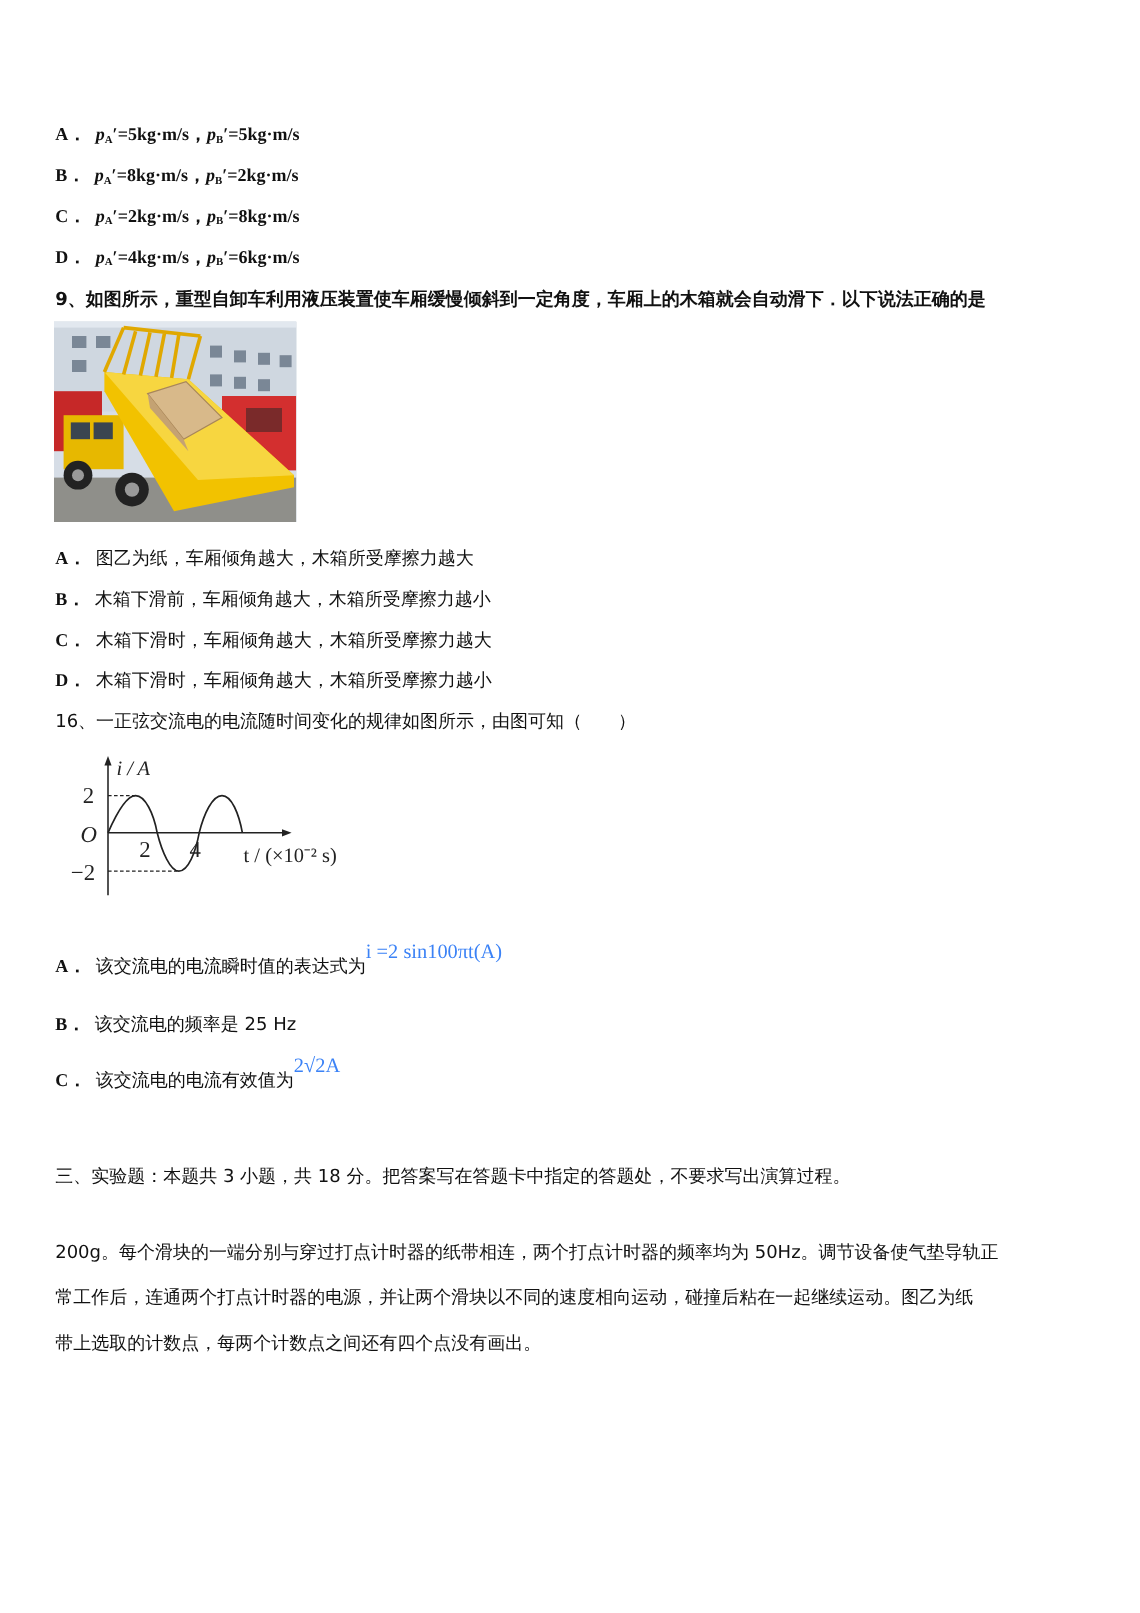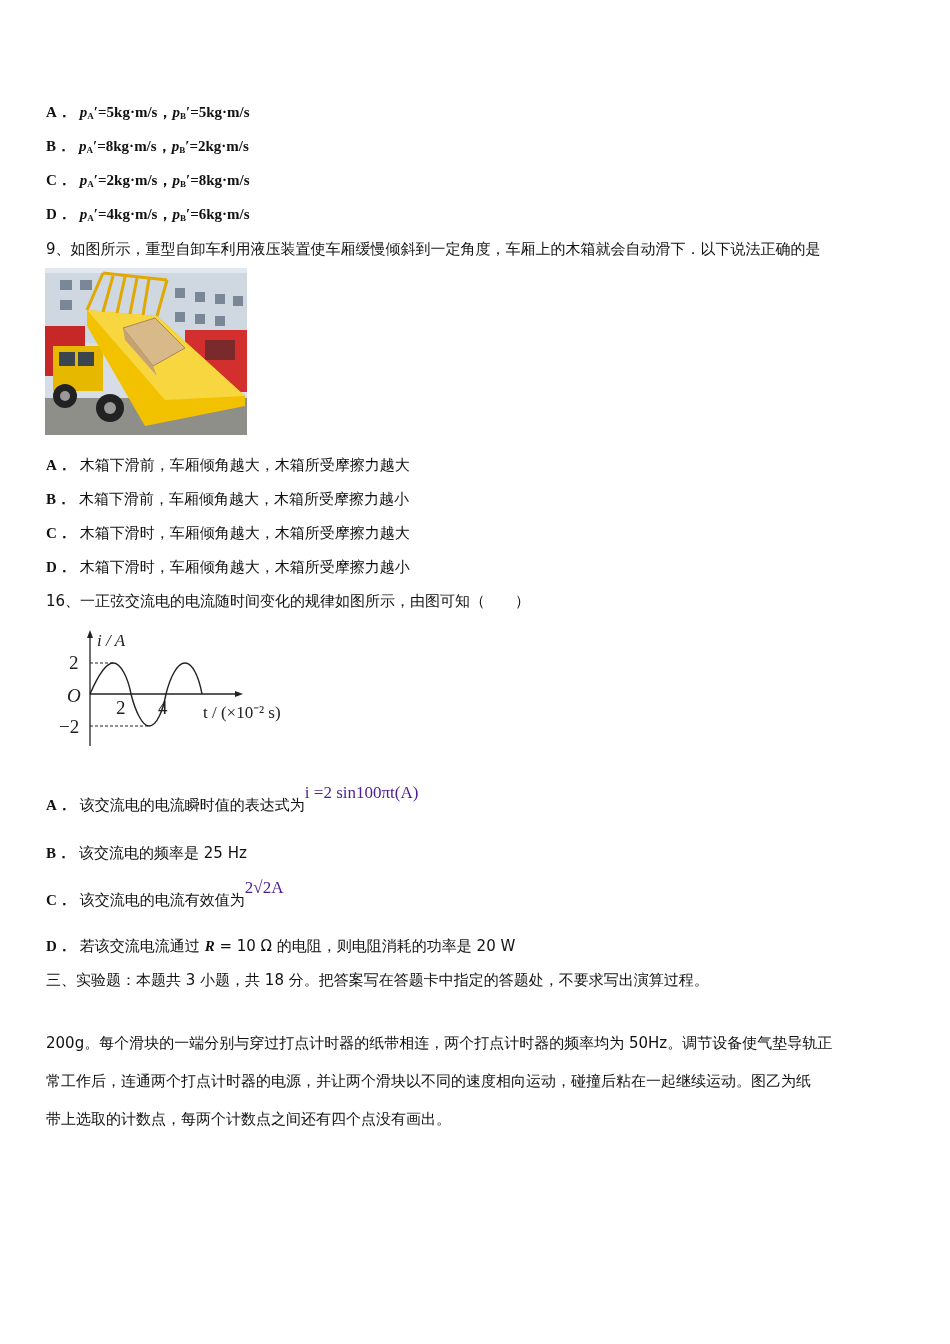--- a/index.html
+++ b/index.html
@@ -4,22 +4,22 @@
 <style>
   html, body { margin: 0; padding: 0; background: #ffffff; }
   body { width: 950px; height: 1344px; position: relative; overflow: hidden;
          font-family: "DejaVu Sans", "Liberation Sans", sans-serif; color: #111; }
   .page { position: absolute; left: 0; top: 0; width: 950px; height: 992px; }
   .line { position: absolute; left: 46px; font-size: 15px; line-height: 20px; white-space: nowrap; }
   .opt-letter { font-family: "Liberation Serif", "DejaVu Serif", serif; font-weight: bold; margin-right: 8px; }
   .serif-b { font-family: "Liberation Serif", "DejaVu Serif", serif; font-weight: bold; }
   .ital { font-style: italic; }
   .sub { font-size: 9px; vertical-align: -2px; font-weight: bold; font-family: "Liberation Serif", serif; }
-  .math { font-family: "Liberation Serif", "DejaVu Serif", serif; font-size: 17px; color: #4c1d95; position: relative; top: -12px; text-align: center; }
-  .stem { font-weight: normal; }
+  .math { font-family: "Liberation Serif", "DejaVu Serif", serif; font-size: 17px; color: #3b82f6; position: relative; top: -12px; text-align: center; }
+  .stem { font-weight: bold; }
   .figure-photo { position: absolute; left: 45px; top: 268px; width: 202px; height: 167px; overflow: hidden; background: #c9d3dd; }
   .graph { position: absolute; left: 55px; top: 628px; width: 250px; height: 125px; }
 </style>
 </head>
 <body>
 
 <div class="page">
 
   <div class="line" style="top:102px">
     <span class="opt-letter">A．</span><span class="serif-b ital">p</span><span class="sub">A</span><span class="serif-b">′=5kg·m/s，</span><span class="serif-b ital">p</span><span class="sub">B</span><span class="serif-b">′=5kg·m/s</span>
@@ -81,21 +81,21 @@
       <polygon points="78,60 110,50 140,80 108,98" fill="#d8b98a" stroke="#a8865a" stroke-width="1"></polygon>
       <polygon points="78,60 108,98 112,108 80,72" fill="#c4a273"></polygon>
 
       <circle cx="20" cy="128" r="12" fill="#222"></circle>
         <circle cx="20" cy="128" r="5" fill="#999"></circle>
       <circle cx="65" cy="140" r="14" fill="#222"></circle>
         <circle cx="65" cy="140" r="6" fill="#999"></circle>
     </svg>
   </div>
 
-  <div class="line" style="top:455px"><span class="opt-letter">A．</span><span>木箱下滑前，车厢倾角越大，木箱所受摩擦力越大</span></div>
+  <div class="line" style="top:455px"><span class="opt-letter">A．</span><span>图乙为纸，车厢倾角越大，木箱所受摩擦力越大</span></div>
   <div class="line" style="top:489px"><span class="opt-letter">B．</span><span>木箱下滑前，车厢倾角越大，木箱所受摩擦力越小</span></div>
   <div class="line" style="top:523px"><span class="opt-letter">C．</span><span>木箱下滑时，车厢倾角越大，木箱所受摩擦力越大</span></div>
   <div class="line" style="top:557px"><span class="opt-letter">D．</span><span>木箱下滑时，车厢倾角越大，木箱所受摩擦力越小</span></div>
 
   <div class="line" style="top:591px">16、一正弦交流电的电流随时间变化的规律如图所示，由图可知（　　）</div>
 
   <div class="graph">
     <svg width="250" height="125" viewBox="0 0 250 125">
 
       <line x1="35" y1="118" x2="35" y2="6" stroke="#222" stroke-width="1.3"></line>
@@ -121,23 +121,20 @@
 
   <div class="line" style="top:795px">
     <span class="opt-letter">A．</span><span>该交流电的电流瞬时值的表达式为</span><span class="math">i =2 sin100πt(A)</span>
   </div>
   <div class="line" style="top:843px">
     <span class="opt-letter">B．</span><span>该交流电的频率是 25 Hz</span>
   </div>
   <div class="line" style="top:890px">
     <span class="opt-letter">C．</span><span>该交流电的电流有效值为</span><span class="math">2√2A</span>
   </div>
-  <div class="line" style="top:936px">
-    <span class="opt-letter">D．</span><span>若该交流电流通过 </span><span class="serif-b ital">R</span><span> = 10 Ω 的电阻，则电阻消耗的功率是 20 W</span>
-  </div>
 
   <div class="line" style="top:970px">三、实验题：本题共 3 小题，共 18 分。把答案写在答题卡中指定的答题处，不要求写出演算过程。</div>
 
   <div class="line" style="top:1033px">200g。每个滑块的一端分别与穿过打点计时器的纸带相连，两个打点计时器的频率均为 50Hz。调节设备使气垫导轨正</div>
   <div class="line" style="top:1071px">常工作后，连通两个打点计时器的电源，并让两个滑块以不同的速度相向运动，碰撞后粘在一起继续运动。图乙为纸</div>
   <div class="line" style="top:1109px">带上选取的计数点，每两个计数点之间还有四个点没有画出。</div>
 
 </div>
 
 </body></html>

